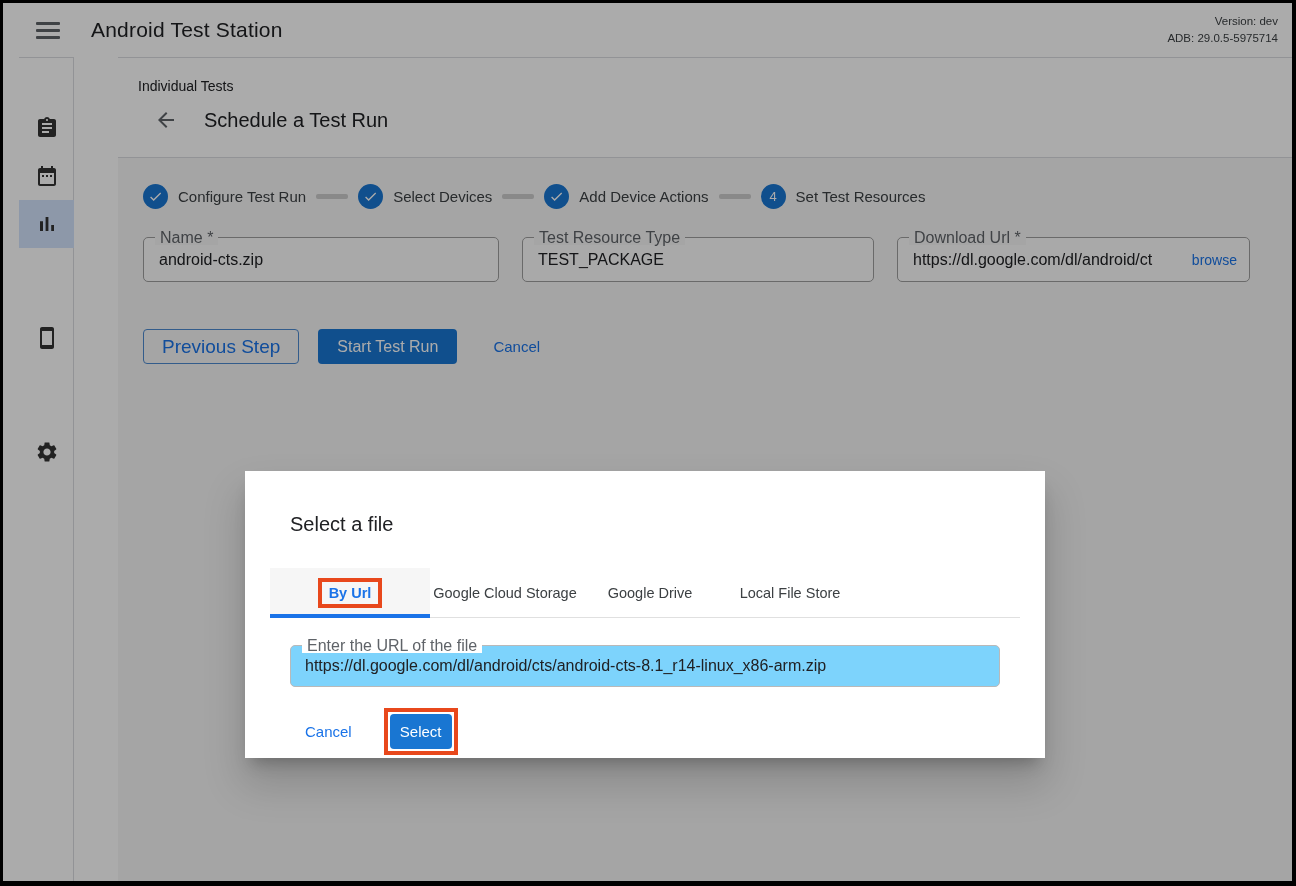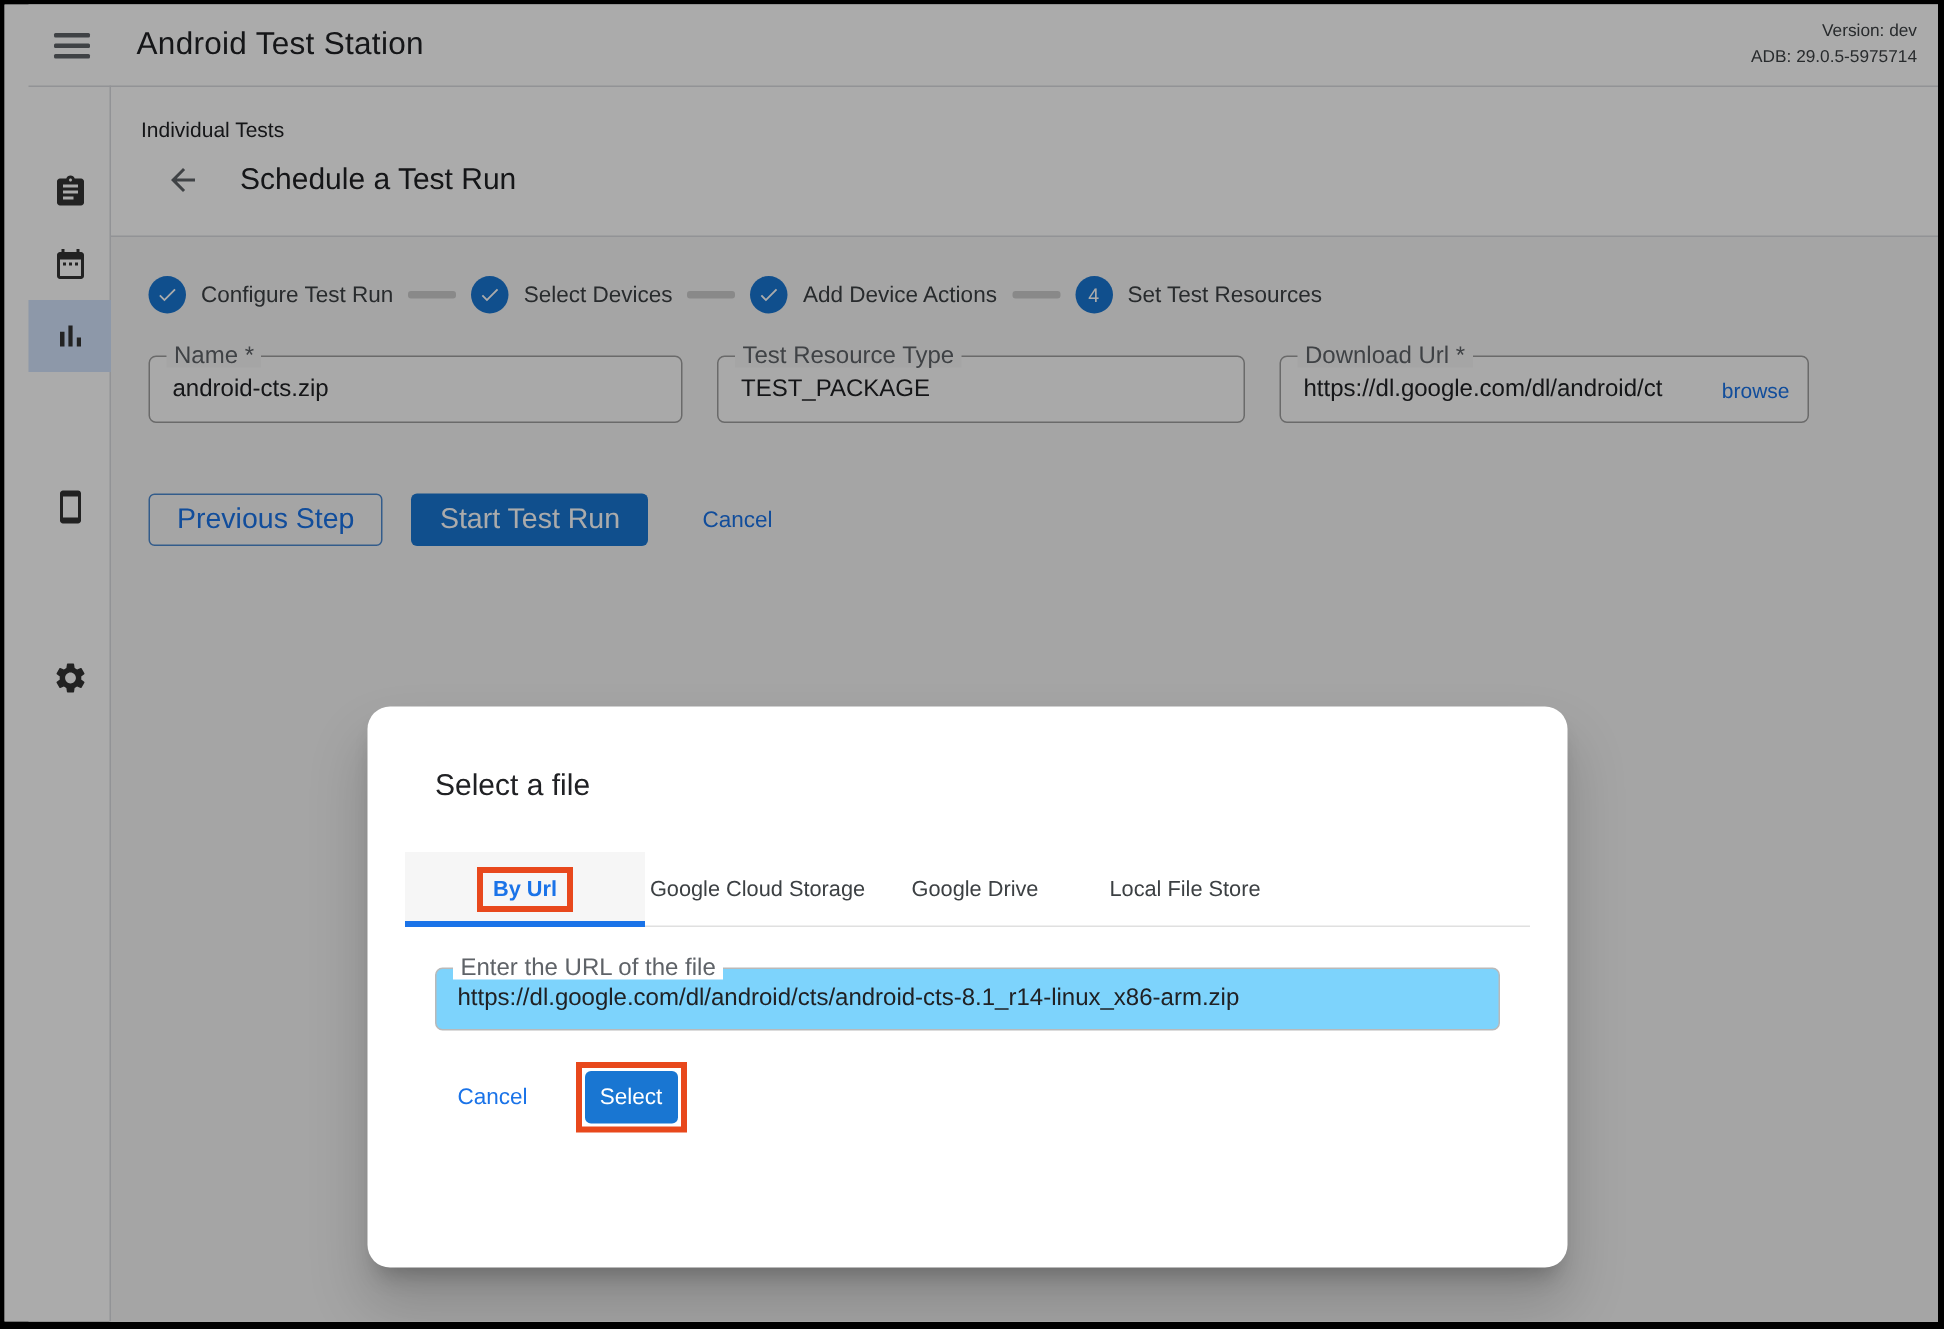--- a/index.html
+++ b/index.html
@@ -11,21 +11,21 @@
   
   .toolbar { height:54px; background:#fff; display:flex; align-items:center; }
   .hamburger { width:58px; height:54px; display:flex; align-items:center; justify-content:center; cursor:pointer; }
   .hamburger .bars { width:24px; }
   .hamburger .bars div { height:3px; background:#5f6368; margin:4px 0; border-radius:1px; }
   .app-title { font-size:21px; color:#202124; margin-left:14px; letter-spacing:.2px; }
   .toolbar-spacer { flex:1; }
   .version-info { text-align:right; font-size:11.5px; color:#3c4043; line-height:1.45; padding-right:14px; }
 
   
-  .body-row { display:flex; height:calc(100% - 54px); }
+  .body-row { display:flex; height:calc(100% - 54px);gap:44px; }
   .sidebar { width:55px; background:#fff; border-right:1px solid #dadce0; border-top:1px solid #dadce0; padding-top:46px; display:flex; flex-direction:column; }
   .side-item { width:55px; height:48px; display:flex; align-items:center; justify-content:center; color:#333; cursor:pointer; }
   .side-item svg { width:24px; height:24px; fill:#333; }
   .side-item.selected { background:#d2e3fc; }
   .side-gap-lg { height:66px; }
 
   .main { flex:1; display:flex; flex-direction:column; background:#fff; border-top:1px solid #dadce0; }
   .page-header { padding:20px 0 0 20px; height:99px; background:#fff; }
   .breadcrumb { font-size:14px; color:#202124; }
   .title-row { display:flex; align-items:center; margin-top:14px; padding-left:16px; }
@@ -50,26 +50,26 @@
   .field-label { position:absolute; top:-8px; left:11px; font-size:16px; color:#5f6368; background:#f7f7f7; padding:0 5px; line-height:15px; }
   .field-value { font-size:16px; color:#202124; padding-left:15px; white-space:nowrap; overflow:hidden; flex:1; }
   .field-name { width:356px; }
   .field-type { width:352px; }
   .field-url { width:353px; }
   .browse-link { font-size:14px; color:#1a73e8; padding:0 12px 0 8px; cursor:pointer; flex-shrink:0; }
 
   
   .actions-row { display:flex; align-items:center; margin-top:47px; }
   .btn-outlined { height:35px; padding:0 18px; border:1px solid #4d89cf; border-radius:4px; background:transparent; color:#1a73e8; font-size:19px; font-family:inherit; cursor:pointer; }
-  .btn-filled { height:35px; padding:0 19px; border:none; border-radius:4px; background:#1976d2; color:#fff; font-size:19px; font-family:inherit; cursor:pointer; margin-left:19px; }
+  .btn-filled { height:35px; padding:0 19px; border:none; border-radius:4px; background:#1976d2; color:#fff; font-size:16px; font-family:inherit; cursor:pointer; margin-left:19px; }
   .btn-text { border:none; background:transparent; color:#1a73e8; font-size:15px; font-family:inherit; cursor:pointer; margin-left:36px; }
 
   
   .dim-overlay { position:absolute; inset:0; background:rgba(0,0,0,0.33); z-index:10; }
-  .dialog { position:absolute; left:242px; top:468px; width:800px; height:374px; background:#fff; border-radius:15px; z-index:20;
+  .dialog { position:absolute; left:242px; top:468px; width:800px; height:287px; background:#fff; border-radius:0; z-index:20;
             box-shadow:0 11px 15px -7px rgba(0,0,0,.25), 0 24px 38px 3px rgba(0,0,0,.16); }
   .dialog-title { font-size:20px; color:#202124; margin:42px 0 0 45px; }
 
   .tabs-row { display:flex; margin:32px 25px 0; height:50px; border-bottom:1px solid #e0e0e0; position:relative; }
   .tab { display:flex; align-items:center; justify-content:center; font-size:14.5px; color:#3c4043; cursor:pointer; }
   .tab.active { background:#f6f6f6; position:relative; }
   .tab.active::after { content:""; position:absolute; left:0; right:0; bottom:-1px; height:4px; background:#1a73e8; }
   .tab-1 { width:160px; } .tab-2 { width:150px; } .tab-3 { width:140px; } .tab-4 { width:140px; }
   .tab.active .tab-label-box { border:4px solid #e8481c; padding:3px 7px; color:#1a73e8; font-weight:bold; }
 

